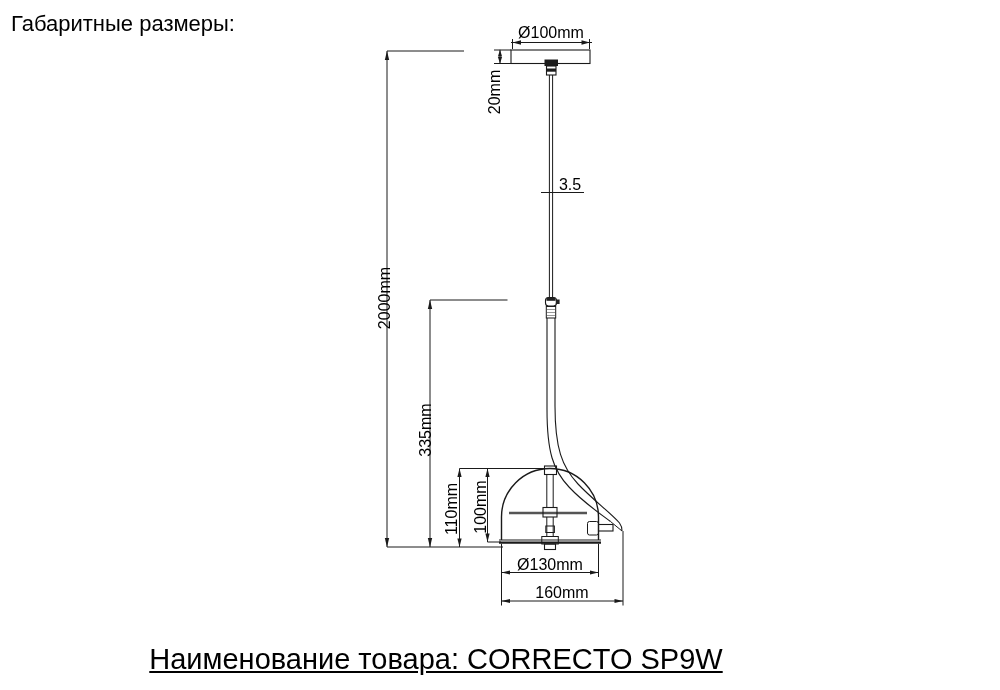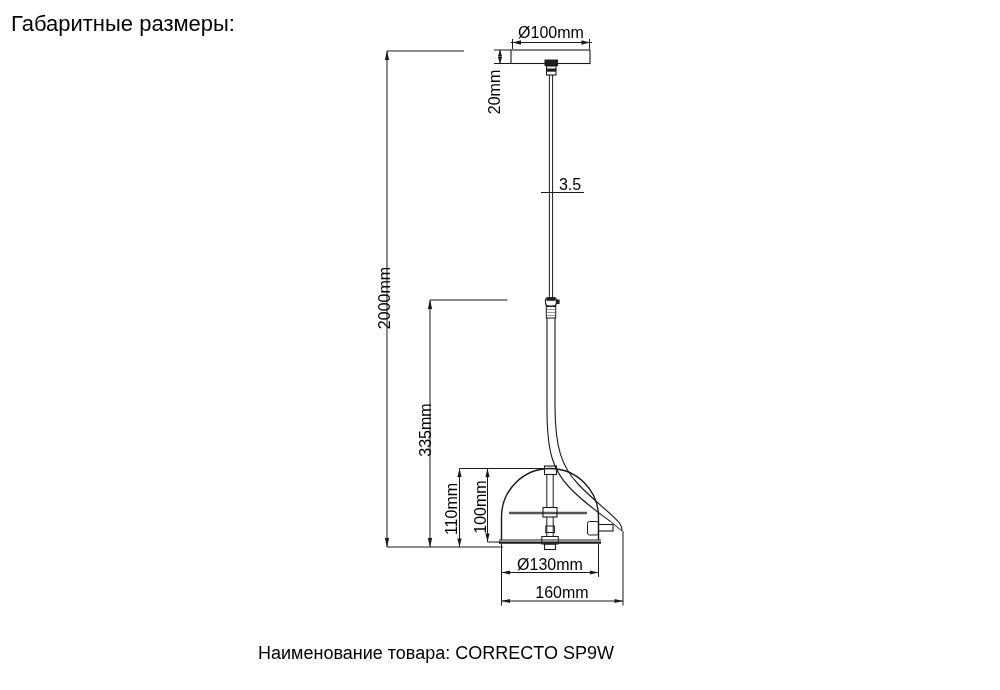--- a/index.html
+++ b/index.html
@@ -1,19 +1,19 @@
 <!DOCTYPE html>
 <html><head>
 <meta charset="utf-8">
 <style>
   html,body{margin:0;padding:0;background:#ffffff;}
   .page{position:relative;width:1000px;height:690px;background:#fff;overflow:hidden;
         font-family:"Liberation Sans", sans-serif;color:#000;}
   .title{position:absolute;left:11px;top:11px;font-size:22px;color:#000;}
-  .footer{position:absolute;left:0;top:643px;width:872px;text-align:center;font-size:18px;color:#000;}
+  .footer{position:absolute;left:0;top:643px;width:872px;text-align:center;font-size:29px;color:#000;text-decoration:underline;}
   svg{position:absolute;left:0;top:0;}
   .ln{stroke:#1a1a1a;stroke-width:1.1;fill:none;}
   .thin{stroke:#1a1a1a;stroke-width:1;fill:none;}
   .thick{stroke:#1a1a1a;stroke-width:1.4;fill:none;}
   .arrow{fill:#1a1a1a;stroke:none;}
   .dim{font-family:"Liberation Sans", sans-serif;font-size:16px;fill:#000;}
 </style>
 </head>
 <body>
 

